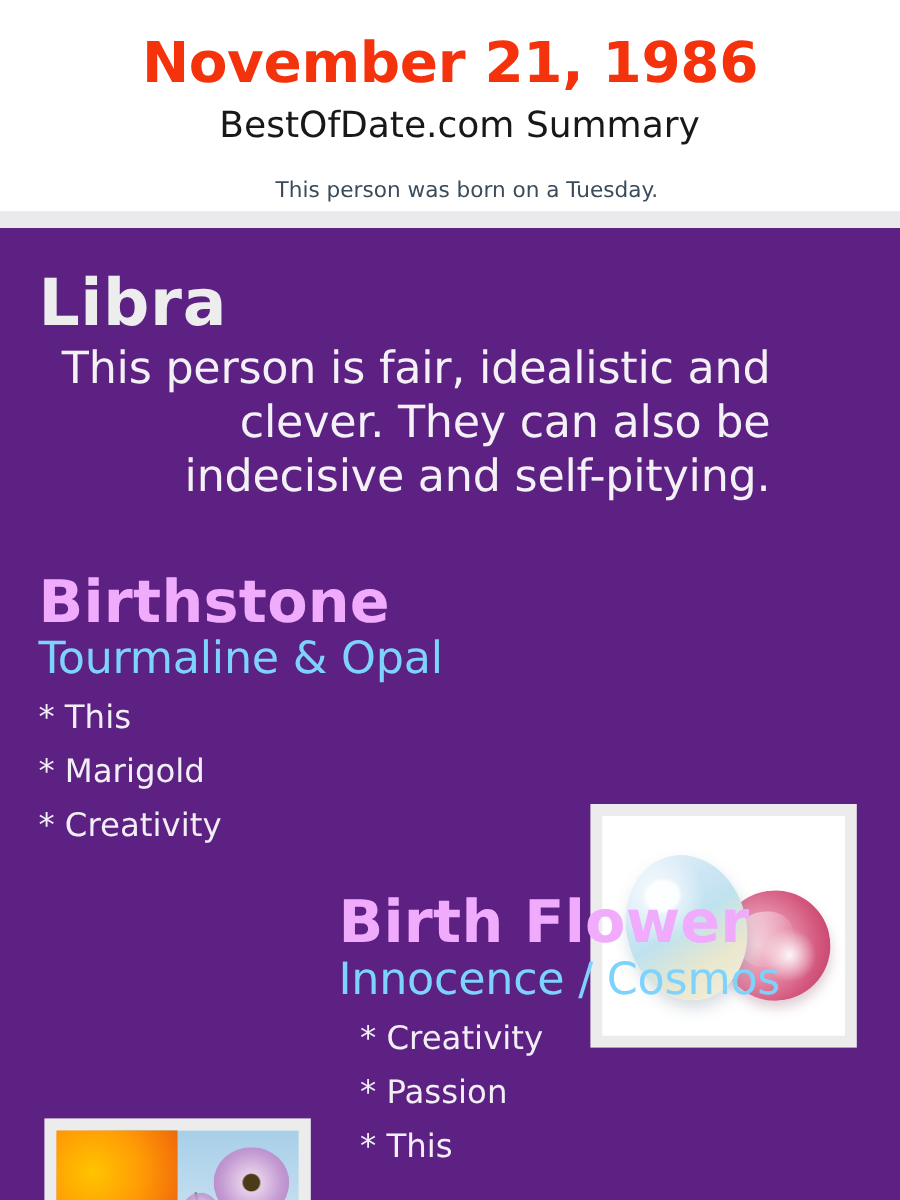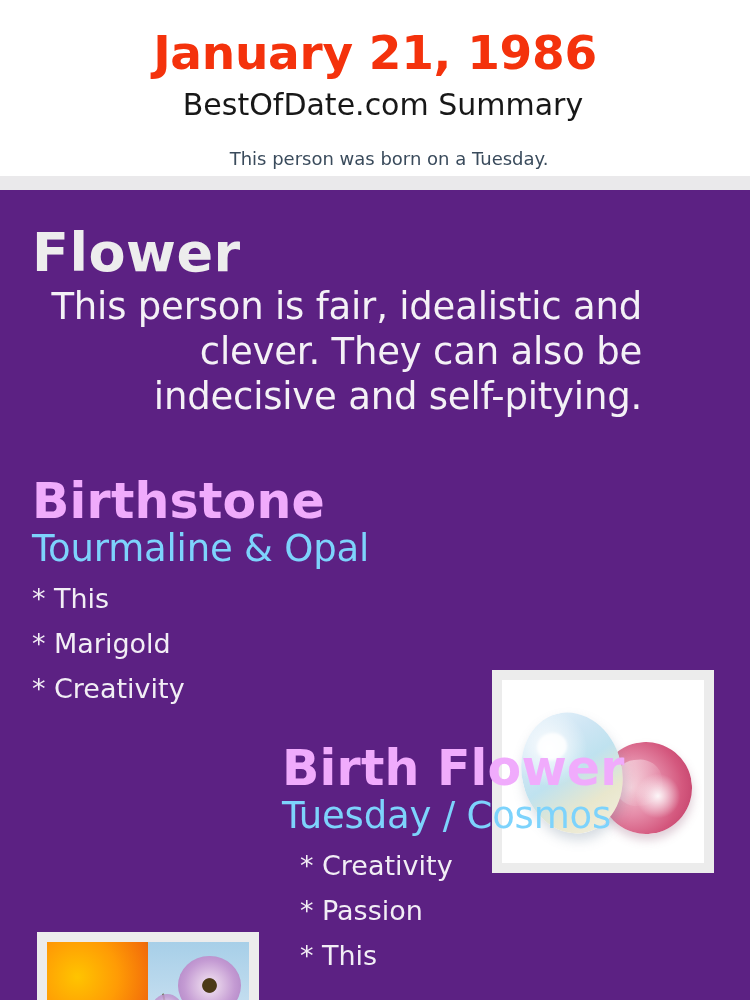--- a/index.html
+++ b/index.html
@@ -286,31 +286,31 @@
     text-align: left;
   }
   .flower-block .trait-list li { padding-left: 18px; }
 </style>
 </head>
 <body>
 
 <div class="page">
 
   <div class="header">
-    <div class="header-date">January 21, 1986</div>
+    <div class="header-date">November 21, 1986</div>
     <div class="header-site">BestOfDate.com Summary</div>
     <div class="header-weekday">This person was born on a Tuesday.</div>
   </div>
 
   <div class="divider"></div>
 
   <div class="body-panel">
 
     <div class="zodiac">
-      <div class="zodiac-name">Flower</div>
+      <div class="zodiac-name">Libra</div>
       <div class="zodiac-desc">This person is fair, idealistic and clever. They can also be indecisive and self-pitying.</div>
     </div>
 
     <div class="birthstone-block">
       <div class="section-heading">Birthstone</div>
       <div class="section-sub">Tourmaline &amp; Opal</div>
       <ul class="trait-list">
         <li><span class="trait-star">*</span><span>This</span></li>
         <li><span class="trait-star">*</span><span>Marigold</span></li>
         <li><span class="trait-star">*</span><span>Creativity</span></li>
@@ -336,21 +336,21 @@
           <div class="cosmos cosmos-1"></div>
 
           <div class="cosmos cosmos-3"></div>
 
         </div>
       </div>
     </div>
 
     <div class="flower-block">
       <div class="section-heading">Birth Flower</div>
-      <div class="section-sub">Tuesday / Cosmos</div>
+      <div class="section-sub">Innocence / Cosmos</div>
       <ul class="trait-list">
         <li><span class="trait-star">*</span><span>Creativity</span></li>
         <li><span class="trait-star">*</span><span>Passion</span></li>
         <li><span class="trait-star">*</span><span>This</span></li>
       </ul>
     </div>
 
   </div>
 </div>
 

